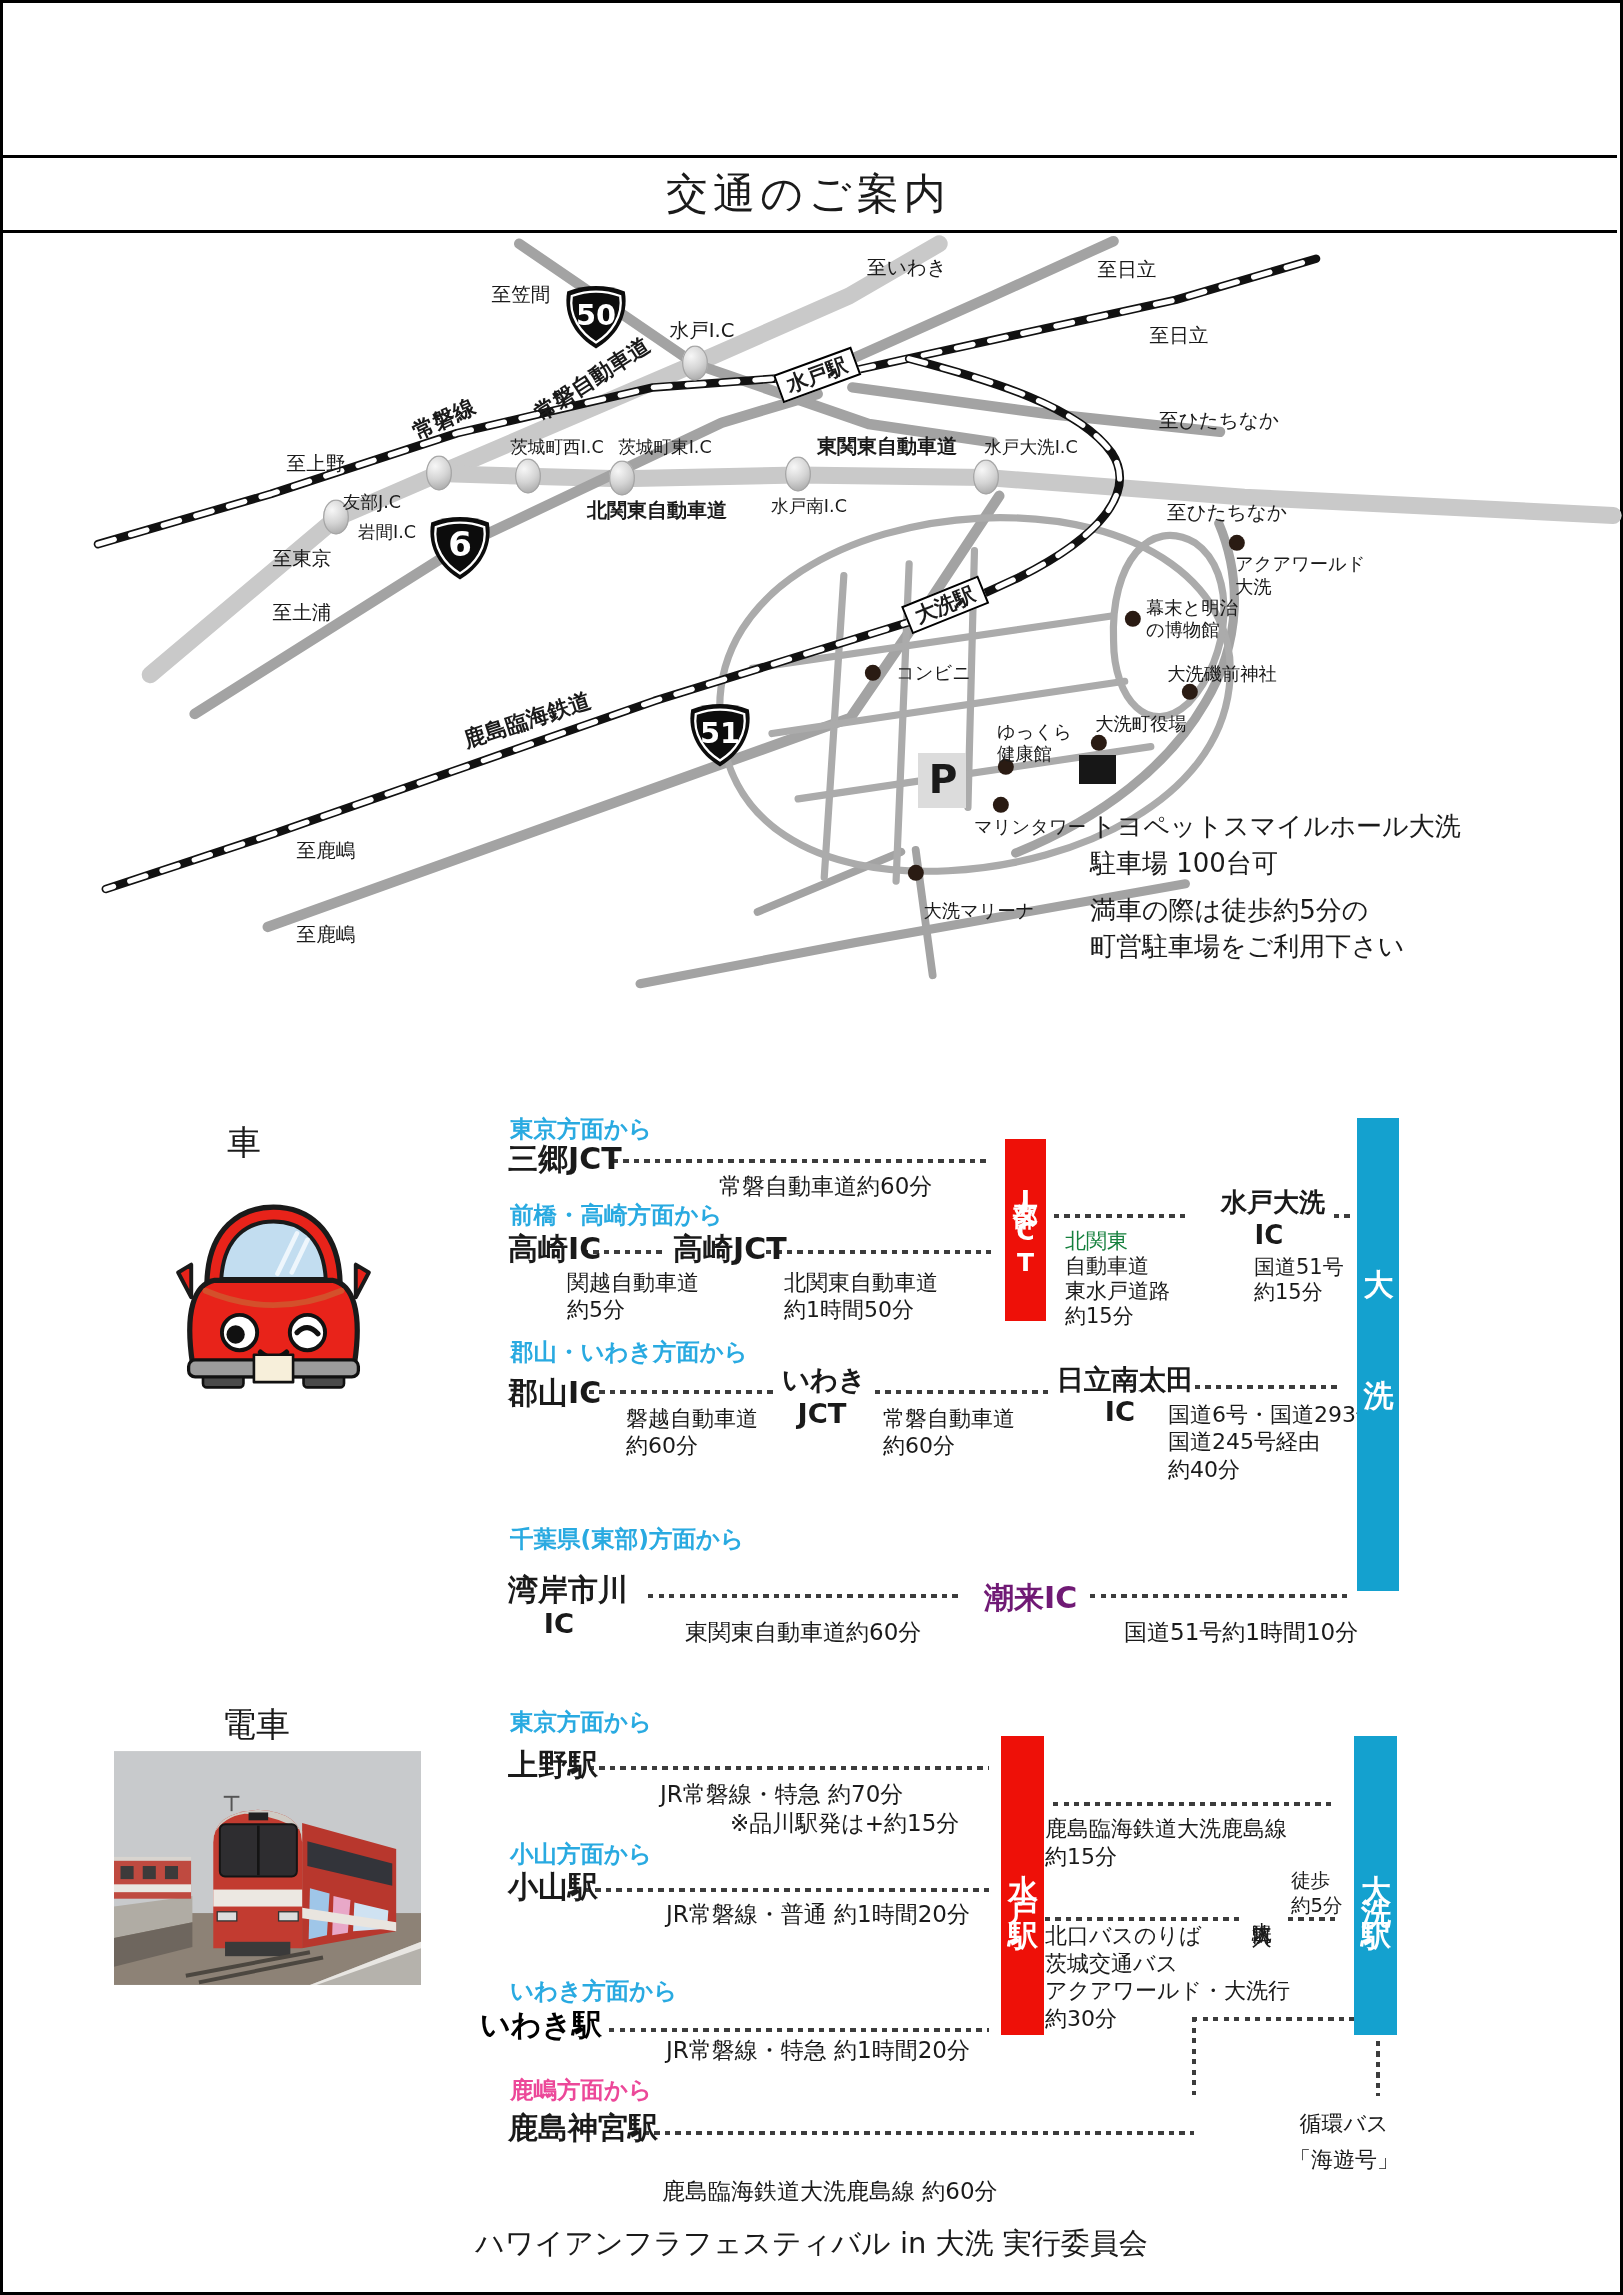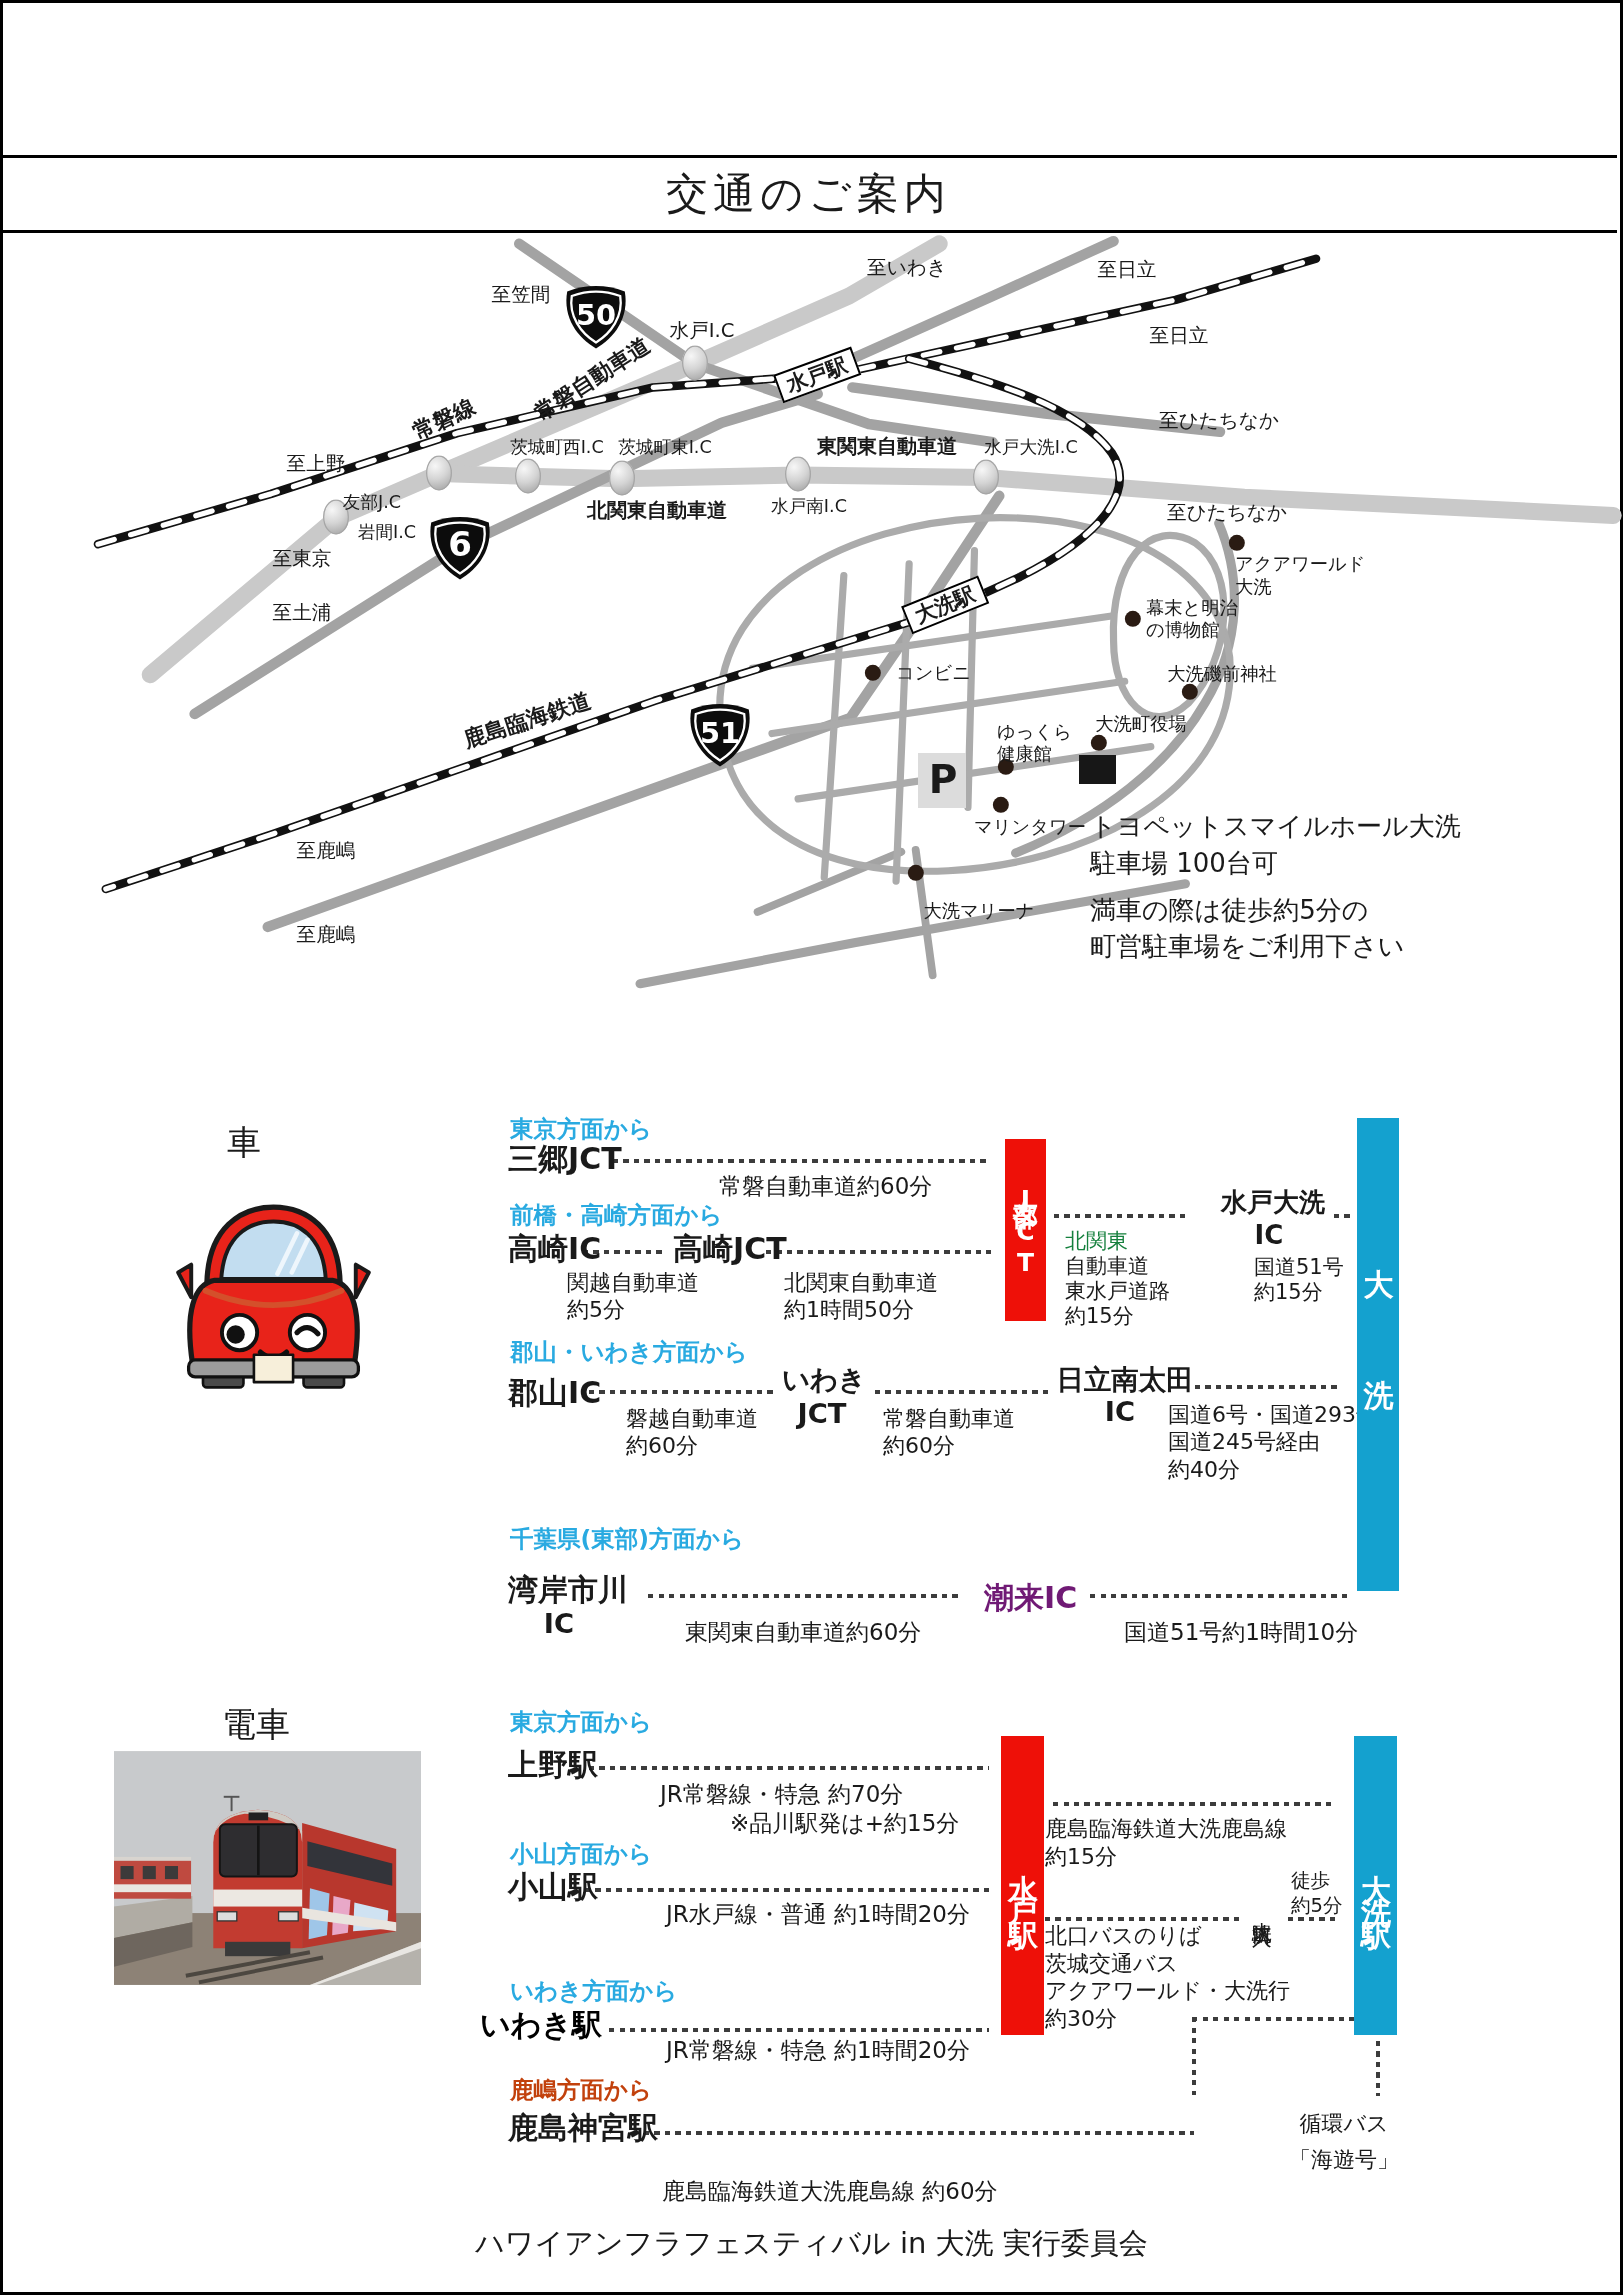--- a/index.html
+++ b/index.html
@@ -280,25 +280,25 @@
     <span class="placed b" style="left: 559px; top: 1624px; font-size: 27.4px; color: rgb(26, 26, 26); transform: translate(-50%, -50%);">IC</span>
     <span class="placed b" style="left: 984px; top: 1598px; font-size: 30px; color: #701a75; transform: translate(0px, -50%);">潮来IC</span>
     <span class="placed" style="left: 685px; top: 1632px; font-size: 23px; color: rgb(26, 26, 26); transform: translate(0px, -50%);">東関東自動車道約60分</span>
     <span class="placed" style="left: 1124px; top: 1632px; font-size: 23px; color: rgb(26, 26, 26); transform: translate(0px, -50%);">国道51号約1時間10分</span>
     <span class="placed b" style="left: 510px; top: 1722px; font-size: 23.5px; color: rgb(41, 170, 225); transform: translate(0px, -50%);">東京方面から</span>
     <span class="placed b" style="left: 508px; top: 1765px; font-size: 30px; color: rgb(26, 26, 26); transform: translate(0px, -50%);">上野駅</span>
     <span class="placed" style="left: 660px; top: 1794px; font-size: 23px; color: rgb(26, 26, 26); transform: translate(0px, -50%);">JR常磐線・特急  約70分</span>
     <span class="placed" style="left: 730px; top: 1823px; font-size: 23px; color: rgb(26, 26, 26); transform: translate(0px, -50%);">※品川駅発は+約15分</span>
     <span class="placed b" style="left: 510px; top: 1854px; font-size: 23.5px; color: rgb(41, 170, 225); transform: translate(0px, -50%);">小山方面から</span>
     <span class="placed b" style="left: 508px; top: 1887px; font-size: 30px; color: rgb(26, 26, 26); transform: translate(0px, -50%);">小山駅</span>
-    <span class="placed" style="left: 666px; top: 1914px; font-size: 23px; color: rgb(26, 26, 26); transform: translate(0px, -50%);">JR水戸線・普通  約1時間20分</span>
+    <span class="placed" style="left: 666px; top: 1914px; font-size: 23px; color: rgb(26, 26, 26); transform: translate(0px, -50%);">JR常磐線・普通  約1時間20分</span>
     <span class="placed b" style="left: 510px; top: 1991px; font-size: 23.5px; color: rgb(41, 170, 225); transform: translate(0px, -50%);">いわき方面から</span>
     <span class="placed b" style="left: 480px; top: 2025px; font-size: 30px; color: #000000; transform: translate(0px, -50%);">いわき駅</span>
     <span class="placed" style="left: 666px; top: 2050px; font-size: 23px; color: rgb(26, 26, 26); transform: translate(0px, -50%);">JR常磐線・特急  約1時間20分</span>
-    <span class="placed b" style="left: 510px; top: 2090px; font-size: 23.5px; color: #c2410c; transform: translate(0px, -50%);">鹿嶋方面から</span>
+    <span class="placed b" style="left: 510px; top: 2090px; font-size: 23.5px; color: #ec4899; transform: translate(0px, -50%);">鹿嶋方面から</span>
     <span class="placed b" style="left: 508px; top: 2128px; font-size: 30px; color: rgb(26, 26, 26); transform: translate(0px, -50%);">鹿島神宮駅</span>
     <span class="placed" style="left: 662px; top: 2191px; font-size: 23px; color: rgb(26, 26, 26); transform: translate(0px, -50%);">鹿島臨海鉄道大洗鹿島線  約60分</span>
     <span class="placed" style="left: 1045px; top: 1829px; font-size: 22px; color: rgb(26, 26, 26); transform: translate(0px, -50%);">鹿島臨海鉄道大洗鹿島線</span>
     <span class="placed" style="left: 1045px; top: 1857px; font-size: 22px; color: rgb(26, 26, 26); transform: translate(0px, -50%);">約15分</span>
     <span class="placed vert" style="left: 1261px; top: 1911px; font-size: 19.6px; color: rgb(26, 26, 26); transform: translate(-50%, -50%);">大洗駅入口</span>
     <span class="placed" style="left: 1291px; top: 1881px; font-size: 19.6px; color: rgb(26, 26, 26); transform: translate(0px, -50%);">徒歩</span>
     <span class="placed" style="left: 1291px; top: 1906px; font-size: 19.6px; color: rgb(26, 26, 26); transform: translate(0px, -50%);">約5分</span>
     <span class="placed" style="left: 1045px; top: 1936px; font-size: 22px; color: rgb(26, 26, 26); transform: translate(0px, -50%);">北口バスのりば</span>
     <span class="placed" style="left: 1045px; top: 1964px; font-size: 22px; color: rgb(26, 26, 26); transform: translate(0px, -50%);">茨城交通バス</span>
     <span class="placed" style="left: 1045px; top: 1991px; font-size: 22px; color: rgb(26, 26, 26); transform: translate(0px, -50%);">アクアワールド・大洗行</span>

